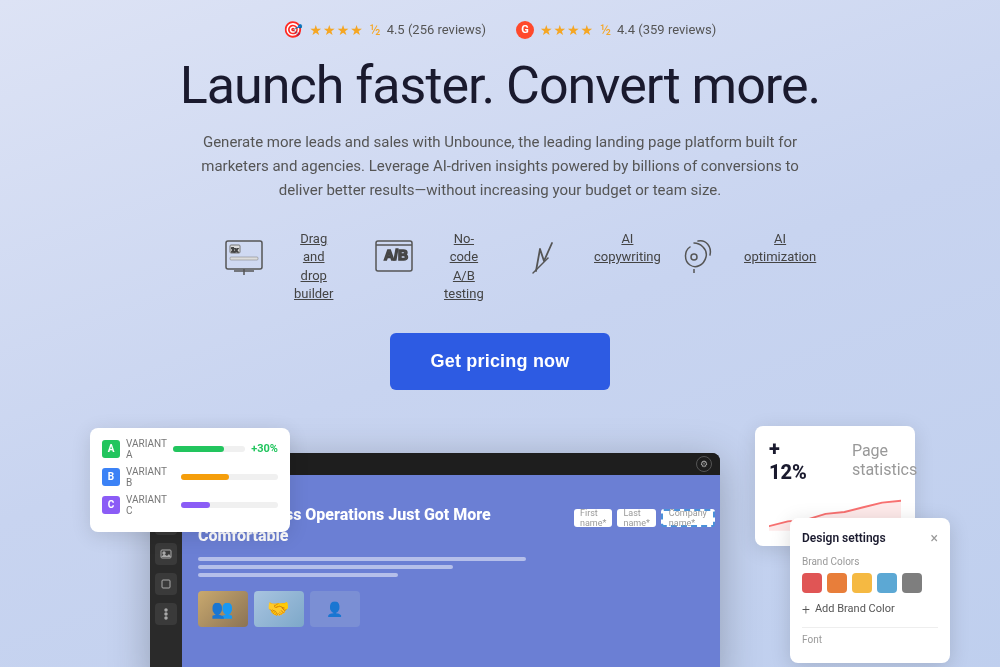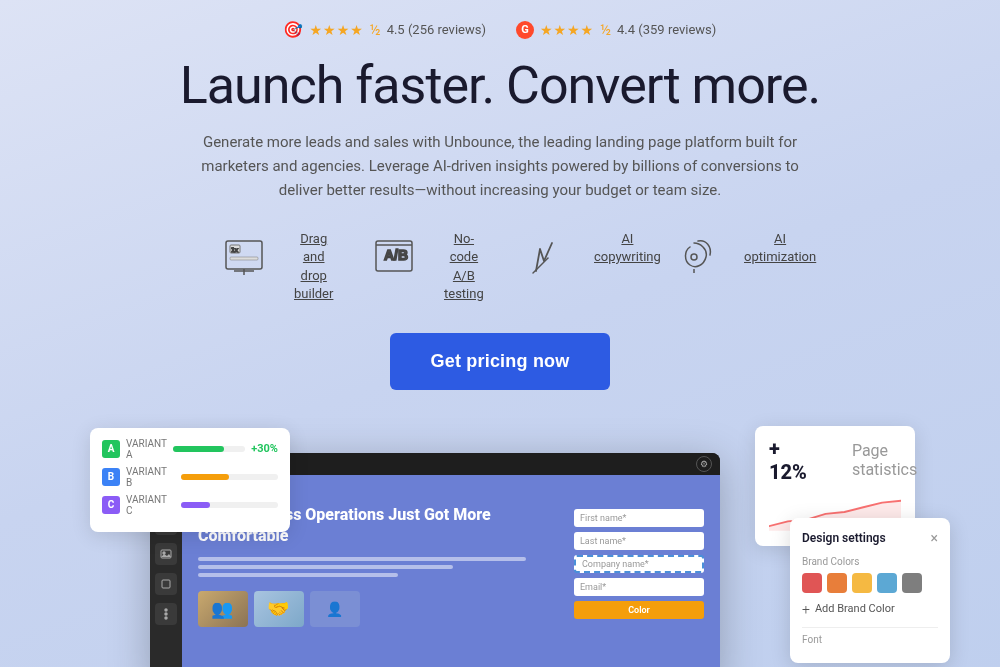--- a/index.html
+++ b/index.html
@@ -279,21 +279,21 @@
       background: linear-gradient(135deg, #c9a96e, #8b7355);
       display: flex;
       align-items: center;
       justify-content: center;
       font-size: 18px;
     }
     
     .lp-form {
       width: 130px;
       display: flex;
-      flex-direction: column;
+      flex-direction: row;
       gap: 5px;
       padding-top: 4px;
     }
     .form-field {
       background: white;
       border-radius: 3px;
       height: 18px;
       padding: 0 6px;
       display: flex;
       align-items: center;

